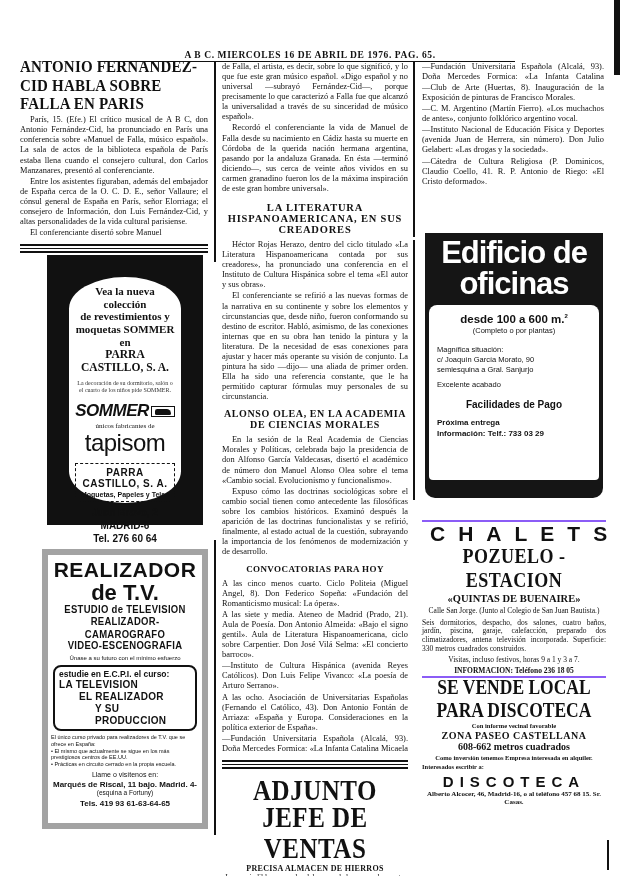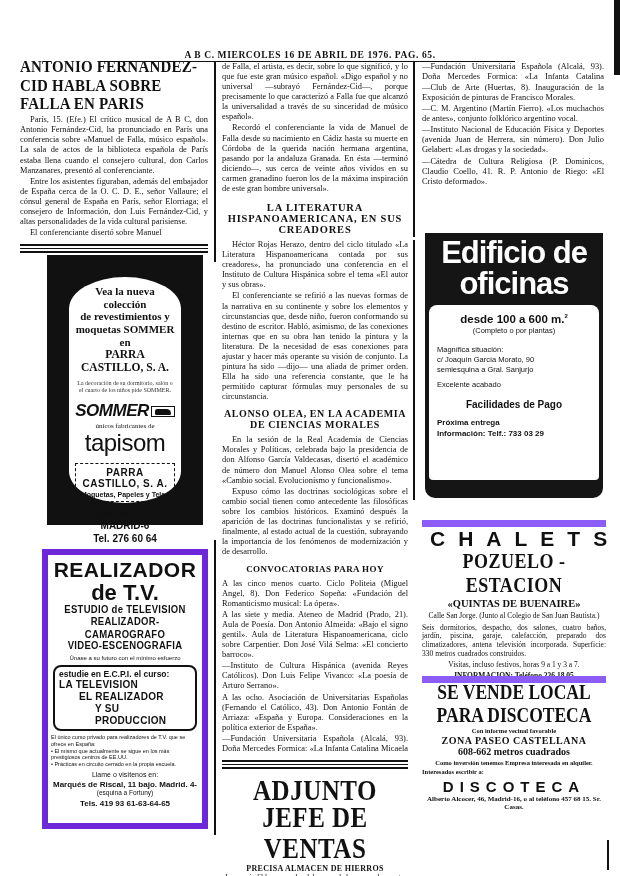--- a/index.html
+++ b/index.html
@@ -36,21 +36,21 @@
   .s-logo .bird { display: inline-block; width: 24px; height: 11px; border: 1px solid #111; vertical-align: middle; margin-left: 2px; position: relative; }
   .s-logo .bird::after { content: ""; position: absolute; left: 3px; top: 2px; width: 16px; height: 6px; background: #111; border-radius: 3px 6px 2px 2px; }
   .s-sub { font-size: 7px; margin-top: 1px; }
   .s-tapisom { font-family: "Liberation Sans", sans-serif; font-size: 24px; font-weight: normal; letter-spacing: -0.5px; margin-top: 0; line-height: 1.1; }
   .s-box { border: 1px dashed #111; margin-top: 6px; padding: 3px 2px; font-family: "Liberation Sans", sans-serif; }
   .s-box .n { font-size: 10px; font-weight: bold; letter-spacing: 0.5px; }
   .s-box .d { font-size: 7px; font-weight: bold; margin-top: 2px; }
   .s-addr { font-family: "Liberation Sans", sans-serif; font-size: 10px; font-weight: bold; line-height: 1.3; margin-top: 4px; }
 
   
-  .ad-real { position: absolute; left: 42px; top: 549px; width: 166px; height: 280px; border: 6px solid #6d28d9;
+  .ad-real { position: absolute; left: 42px; top: 549px; width: 166px; height: 280px; border: 6px solid #a3a3a3;
     text-align: center; font-family: "Liberation Sans", sans-serif; padding: 4px 3px; }
   .r-big { font-weight: 900; font-size: 21px; letter-spacing: 0.5px; line-height: 1.05; }
   .r-tv { font-weight: 900; font-size: 22px; line-height: 1.05; }
   .r-cond { font-weight: bold; font-size: 9.5px; line-height: 1.25; letter-spacing: 0.3px; transform: scaleY(1.15); }
   .r-tiny { font-size: 6px; margin-top: 3px; line-height: 1.2; }
   .r-box { border: 2px solid #111; border-radius: 8px; margin: 3px 2px; padding: 2px 4px; text-align: left; }
   .r-box .t1 { font-size: 8.5px; font-weight: bold; }
   .r-box .t2 { font-size: 10px; font-weight: bold; line-height: 1.2; letter-spacing: 0.3px; }
   .r-notes { font-size: 5.5px; text-align: left; line-height: 1.25; margin-top: 3px; }
   .r-visit { font-size: 7px; margin-top: 3px; }
@@ -89,21 +89,21 @@
 
   
   .ad-disc { position: absolute; left: 422px; top: 676px; width: 184px; text-align: center; }
   .d-big { font-family: "Liberation Serif", serif; font-weight: bold; font-size: 17.5px; line-height: 1.1; transform: scaleY(1.2); margin: 2px 0 3px; }
   .d-s { font-size: 6.5px; font-weight: bold; }
   .d-z { font-size: 10px; font-weight: bold; letter-spacing: 0.5px; margin-top: 1px; }
   .d-m { font-size: 10px; font-weight: bold; }
   .d-t { font-size: 6.5px; font-weight: bold; line-height: 1.2; margin-top: 2px; }
   .d-w { font-family: "Liberation Sans", sans-serif; font-weight: 900; font-size: 15px; letter-spacing: 6px; margin-top: 2px; }
   .d-addr { font-size: 7px; font-weight: bold; line-height: 1.2; }
-  .top-rule { border-top: 7px solid #8b5cf6; }
+  .top-rule { border-top: 2px solid #8b5cf6; }
 </style>
 </head>
 <body>
 
 <div class="right-edge"></div>
 
 <div class="header">A B C. MIERCOLES 16 DE ABRIL DE 1976. PAG. 65.</div>
 
 <div class="vrule" style="left:214px; top:62px; height:200px;"></div>
 <div class="vrule" style="left:214px; top:540px; height:295px;"></div>

